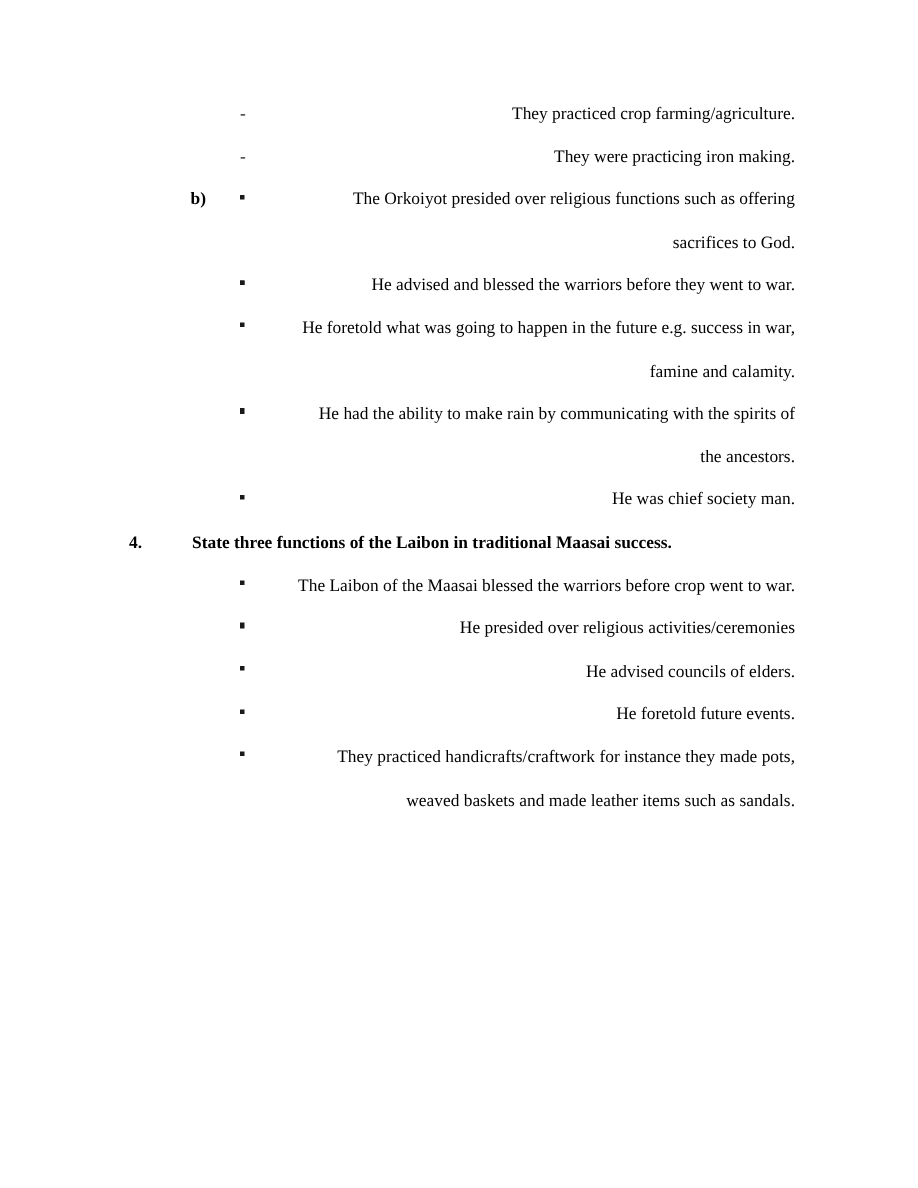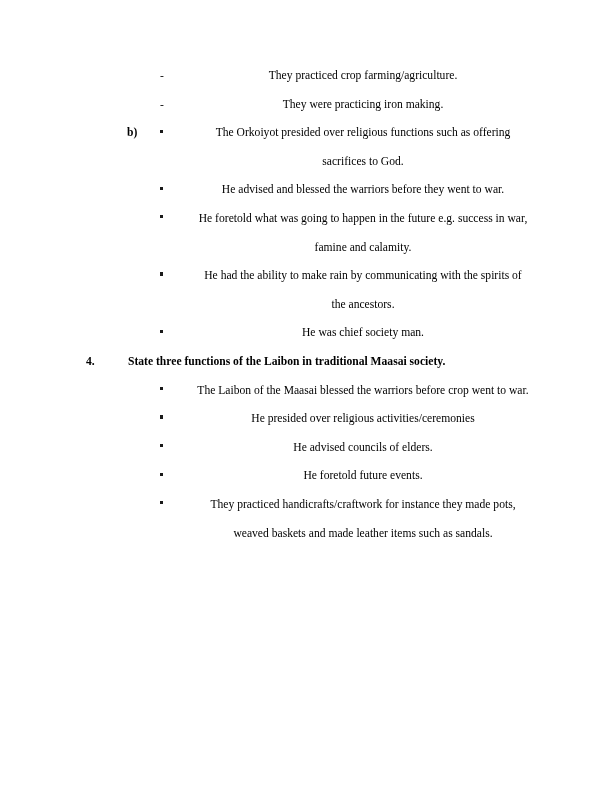--- a/index.html
+++ b/index.html
@@ -28,21 +28,21 @@
     width: 612px;
   }
 
   
   .item {
     position: relative;
     margin: 0 0 0 0;
     padding: 0 82px 0 196px;
     font-size: 11.6px;
     line-height: 28.6px;
-    text-align: center;
+    text-align: right;
     white-space: normal;
   }
   .item .marker {
     position: absolute;
     left: 160px;
     top: 0;
     width: 30px;
     font-size: 11.6px;
     line-height: 28.6px;
     text-align: left;
@@ -107,20 +107,20 @@
   <div class="content">
       <div class="item"><span class="marker dash"></span><span>They practiced crop farming/agriculture.</span></div>
       <div class="item"><span class="marker dash"></span><span>They were practicing iron making.</span></div>
       <div class="subhead"><span class="label">b)</span></div>
       <div class="item"><span class="marker square"></span><span>The Orkoiyot presided over religious functions such as offering sacrifices to God.</span></div>
       <div class="item"><span class="marker square"></span></div>
       <div class="item"><span class="marker square"></span><span>He advised and blessed the warriors before they went to war.</span></div>
       <div class="item"><span class="marker square"></span><span>He foretold what was going to happen in the future e.g. success in war, famine and calamity.</span></div>
       <div class="item"><span class="marker square"></span><span>He had the ability to make rain by communicating with the spirits of the ancestors.</span></div>
       <div class="item"><span class="marker square"></span><span>He was chief society man.</span></div>
-      <div class="qhead"><span class="label">4.</span><span>State three functions of the Laibon in traditional Maasai society.</span></div>
+      <div class="qhead"><span class="label">4.</span><span>State three functions of the Laibon in traditional Maasai success.</span></div>
       <div class="item"><span class="marker square"></span><span>The Laibon of the Maasai blessed the warriors before crop went to war.</span></div>
       <div class="item"><span class="marker square"></span><span>He presided over religious activities/ceremonies</span></div>
       <div class="item"><span class="marker square"></span><span>He advised councils of elders.</span></div>
       <div class="item"><span class="marker square"></span><span>He foretold future events.</span></div>
       <div class="item"><span class="marker square"></span><span>They practiced handicrafts/craftwork for instance they made pots, weaved baskets and made leather items such as sandals.</span></div>
     </div>
 </div>
 
 </body></html>

